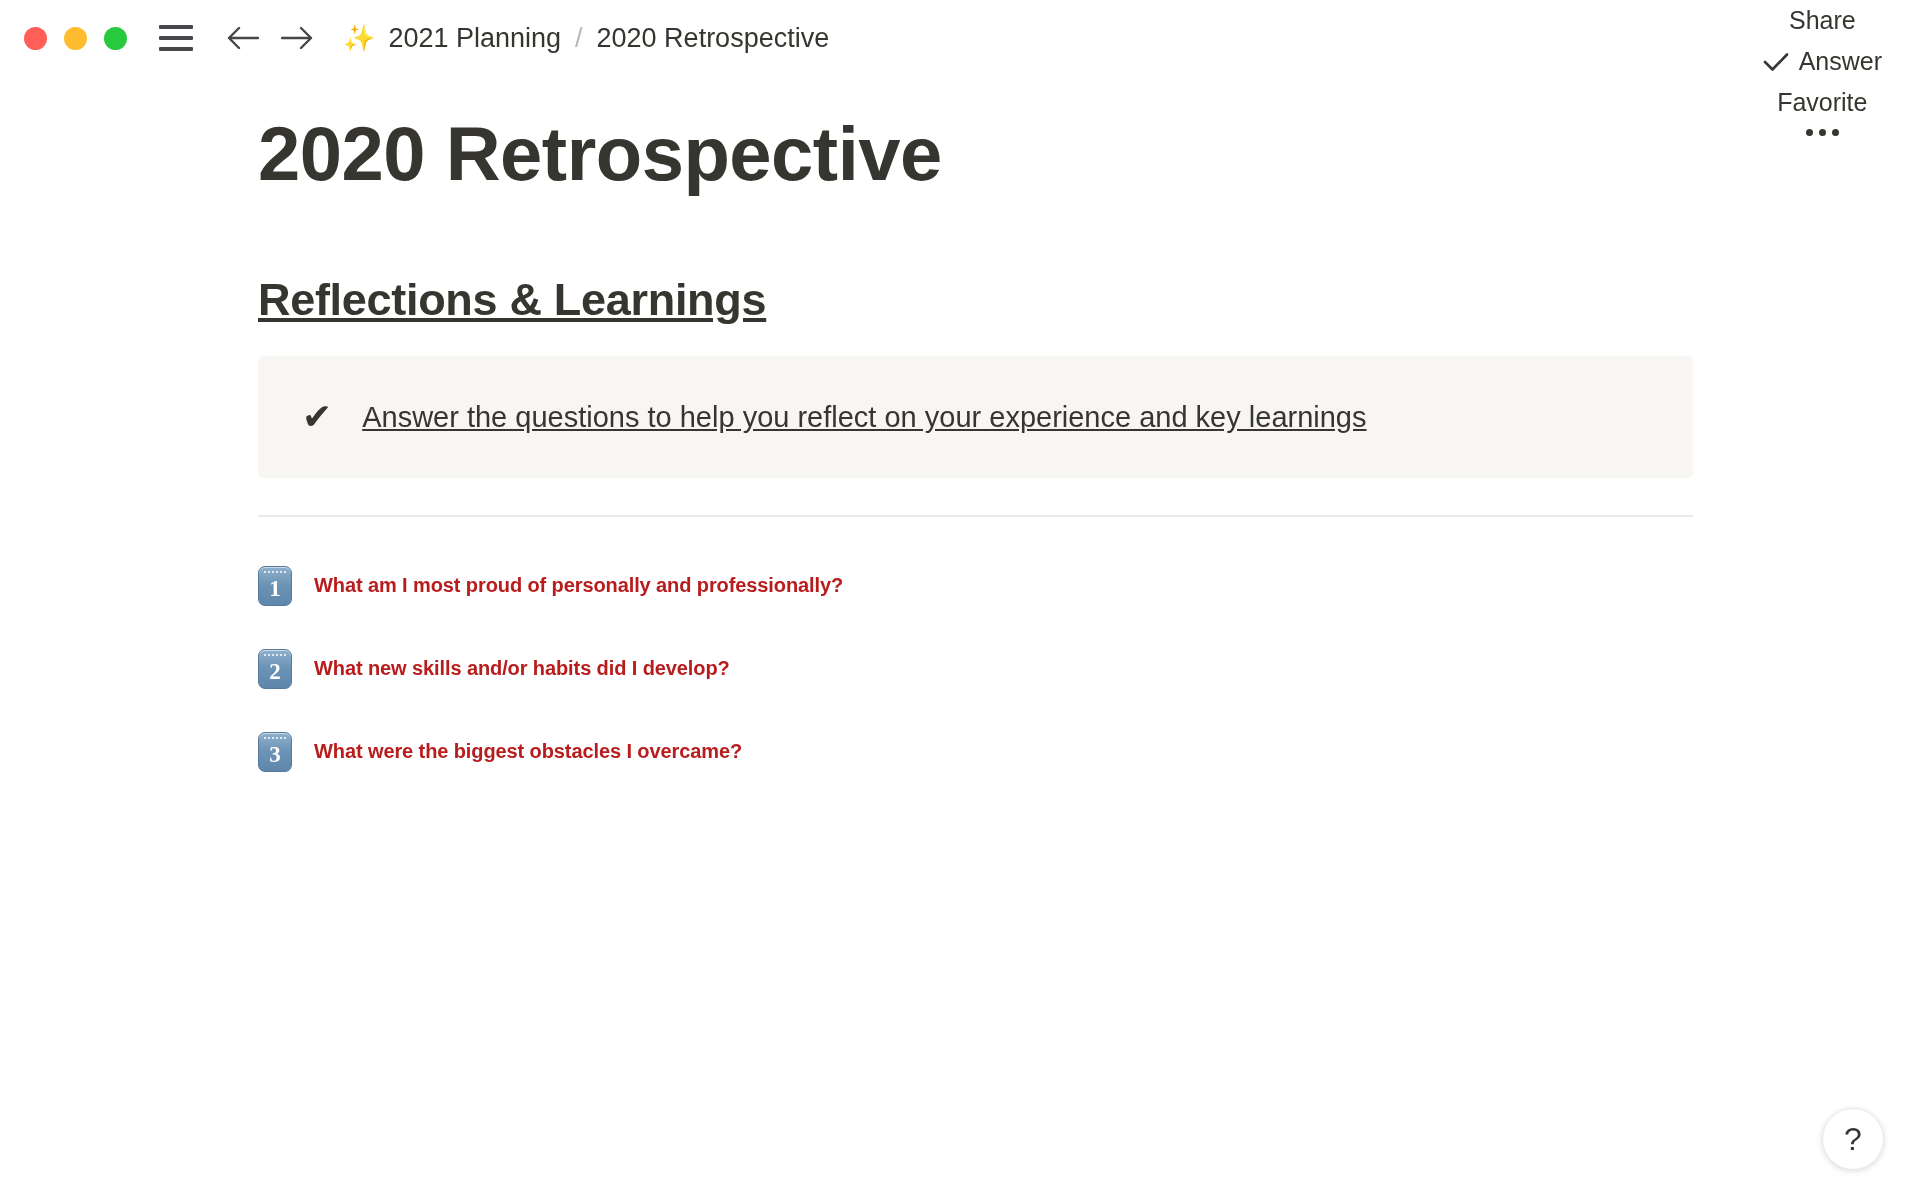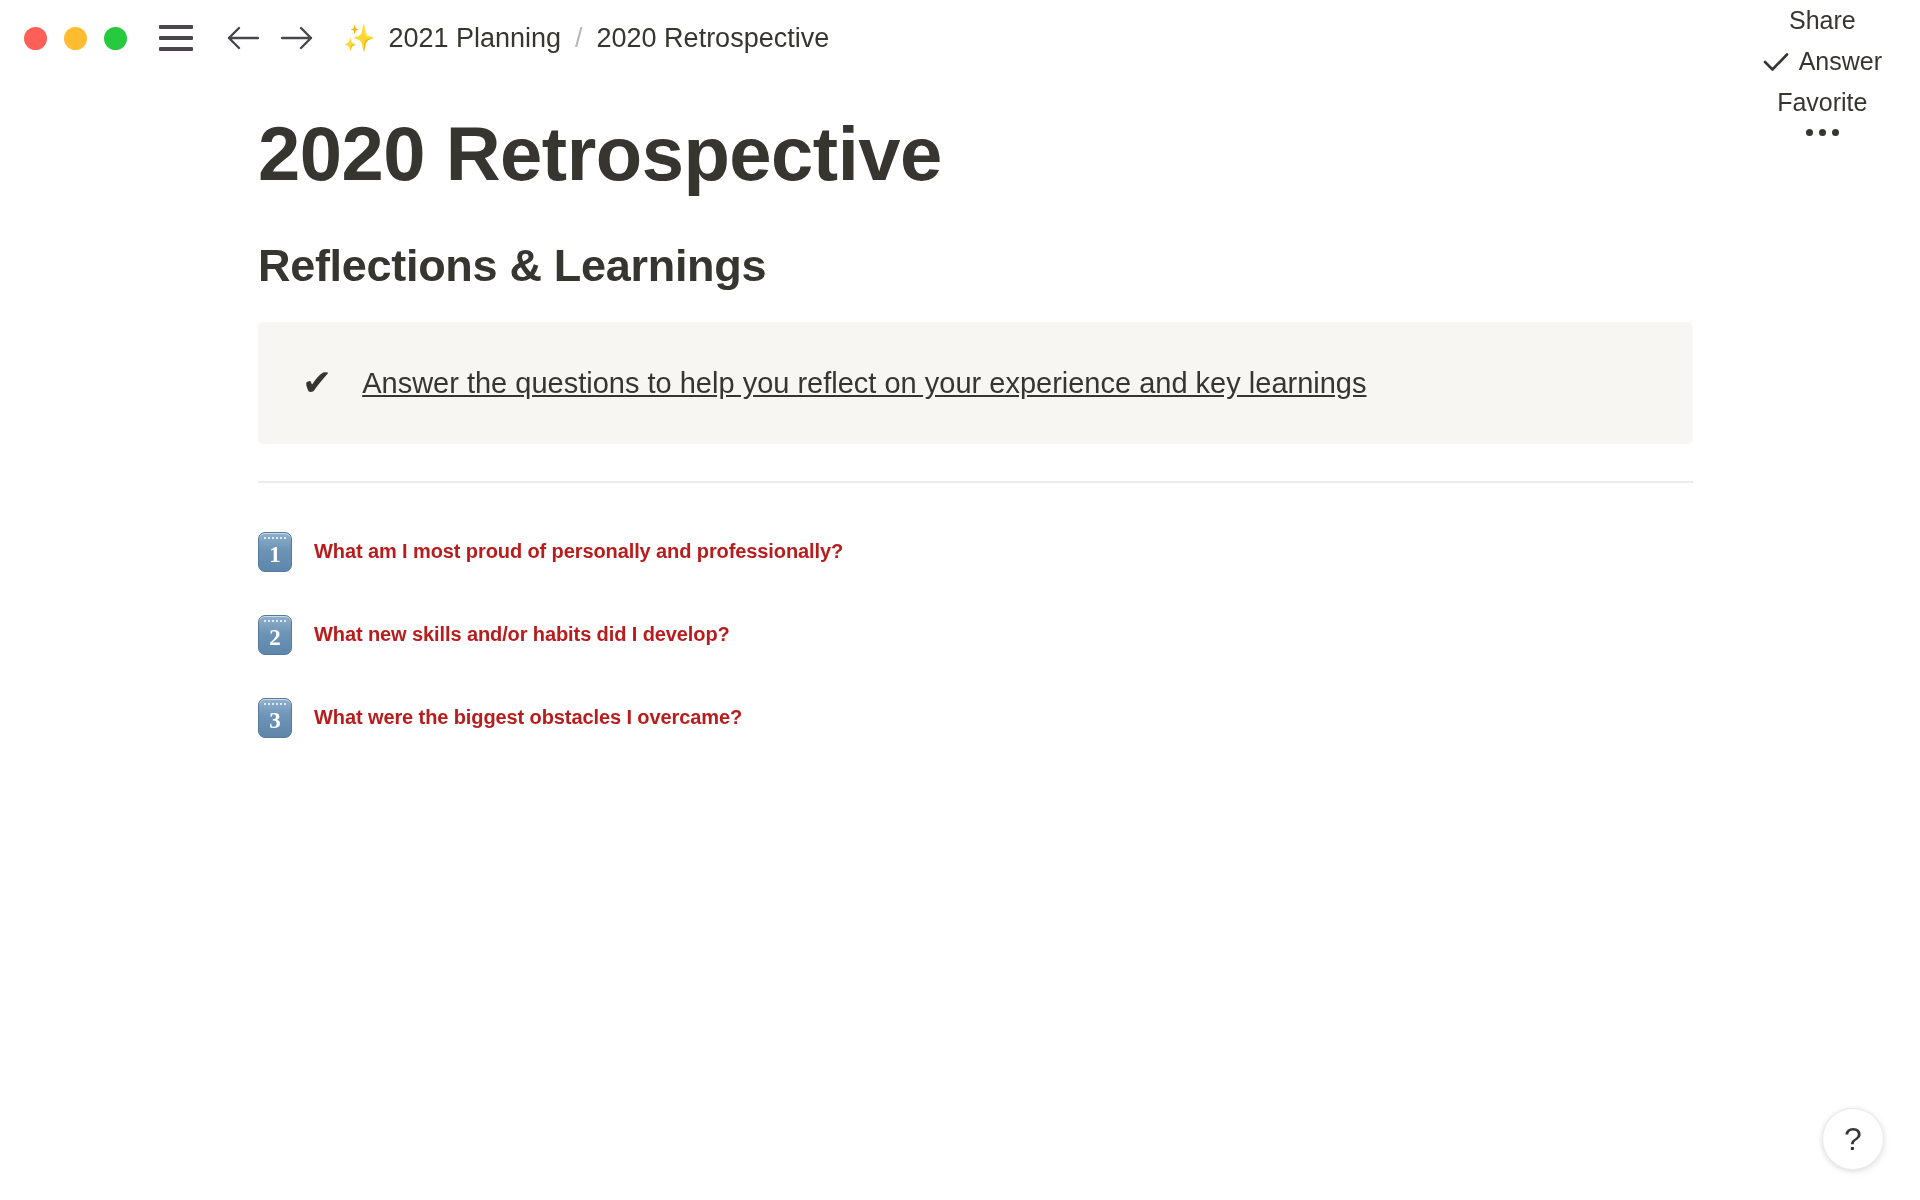--- a/index.html
+++ b/index.html
@@ -130,21 +130,21 @@
     line-height: 1.4;
   }
 
   .h2 {
     margin-left: 258px;
     font-size: 45px;
     font-weight: bold;
     color: #37352f;
     letter-spacing: -0.3px;
   }
-  .h2.reflections { margin-top: 44px; }
+  .h2.reflections { margin-top: 78px; text-decoration: underline; }
   .h2.success { margin-top: 122px; }
 
   .callout {
     margin: 30px 0 0 258px;
     width: 1435px;
     min-height: 122px;
     background: #f7f6f3;
     border-radius: 5px;
     display: flex;
     align-items: center;

